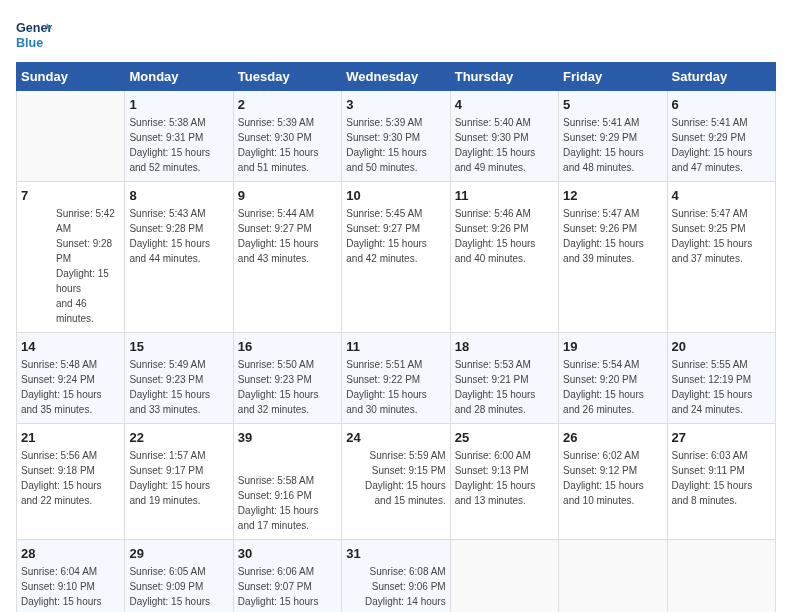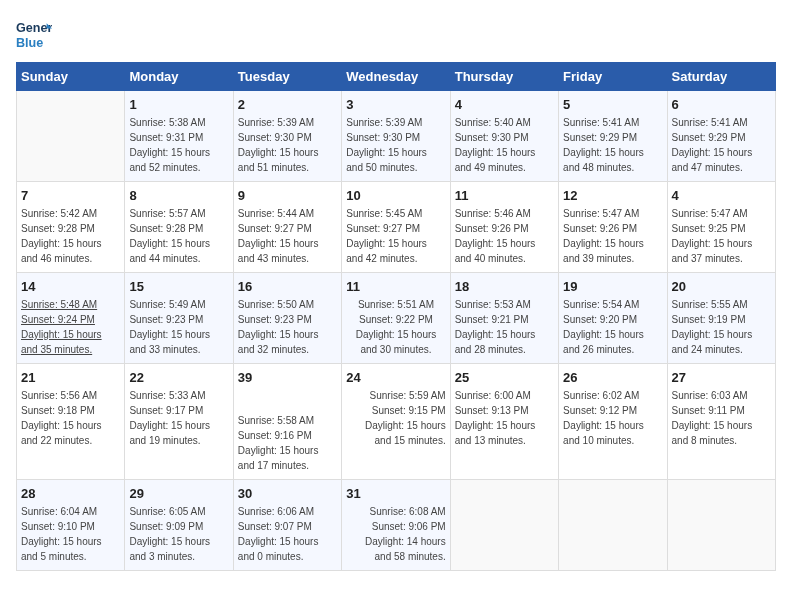--- a/index.html
+++ b/index.html
@@ -156,28 +156,28 @@
           <span class="day-number">6</span>
           <div class="day-info" style="white-space: pre-line;">Sunrise: 5:41 AM
 Sunset: 9:29 PM
 Daylight: 15 hours
 and 47 minutes.</div>
         </td>
       </tr>
       <tr>
         <td>
           <span class="day-number">7</span>
-          <div class="day-info" style="white-space: pre-line;">Sunrise: 5:42 AM
+          <div class="day-info" style="white-space: pre-line; margin-left: 35px;">Sunrise: 5:42 AM
 Sunset: 9:28 PM
 Daylight: 15 hours
 and 46 minutes.</div>
         </td>
         <td>
           <span class="day-number">8</span>
-          <div class="day-info" style="white-space: pre-line;">Sunrise: 5:57 AM
+          <div class="day-info" style="white-space: pre-line;">Sunrise: 5:43 AM
 Sunset: 9:28 PM
 Daylight: 15 hours
 and 44 minutes.</div>
         </td>
         <td>
           <span class="day-number">9</span>
           <div class="day-info" style="white-space: pre-line;">Sunrise: 5:44 AM
 Sunset: 9:27 PM
 Daylight: 15 hours
 and 43 minutes.</div>
@@ -207,42 +207,42 @@
           <span class="day-number">4</span>
           <div class="day-info" style="white-space: pre-line;">Sunrise: 5:47 AM
 Sunset: 9:25 PM
 Daylight: 15 hours
 and 37 minutes.</div>
         </td>
       </tr>
       <tr>
         <td>
           <span class="day-number">14</span>
-          <div class="day-info" style="white-space: pre-line; text-decoration: underline;">Sunrise: 5:48 AM
+          <div class="day-info" style="white-space: pre-line;">Sunrise: 5:48 AM
 Sunset: 9:24 PM
 Daylight: 15 hours
 and 35 minutes.</div>
         </td>
         <td>
           <span class="day-number">15</span>
           <div class="day-info" style="white-space: pre-line;">Sunrise: 5:49 AM
 Sunset: 9:23 PM
 Daylight: 15 hours
 and 33 minutes.</div>
         </td>
         <td>
           <span class="day-number">16</span>
           <div class="day-info" style="white-space: pre-line;">Sunrise: 5:50 AM
 Sunset: 9:23 PM
 Daylight: 15 hours
 and 32 minutes.</div>
         </td>
         <td>
           <span class="day-number">11</span>
-          <div class="day-info" style="white-space: pre-line; text-align: center;">Sunrise: 5:51 AM
+          <div class="day-info" style="white-space: pre-line;">Sunrise: 5:51 AM
 Sunset: 9:22 PM
 Daylight: 15 hours
 and 30 minutes.</div>
         </td>
         <td>
           <span class="day-number">18</span>
           <div class="day-info" style="white-space: pre-line;">Sunrise: 5:53 AM
 Sunset: 9:21 PM
 Daylight: 15 hours
 and 28 minutes.</div>
@@ -250,36 +250,36 @@
         <td>
           <span class="day-number">19</span>
           <div class="day-info" style="white-space: pre-line;">Sunrise: 5:54 AM
 Sunset: 9:20 PM
 Daylight: 15 hours
 and 26 minutes.</div>
         </td>
         <td>
           <span class="day-number">20</span>
           <div class="day-info" style="white-space: pre-line;">Sunrise: 5:55 AM
-Sunset: 9:19 PM
+Sunset: 12:19 PM
 Daylight: 15 hours
 and 24 minutes.</div>
         </td>
       </tr>
       <tr>
         <td>
           <span class="day-number">21</span>
           <div class="day-info" style="white-space: pre-line;">Sunrise: 5:56 AM
 Sunset: 9:18 PM
 Daylight: 15 hours
 and 22 minutes.</div>
         </td>
         <td>
           <span class="day-number">22</span>
-          <div class="day-info" style="white-space: pre-line;">Sunrise: 5:33 AM
+          <div class="day-info" style="white-space: pre-line;">Sunrise: 1:57 AM
 Sunset: 9:17 PM
 Daylight: 15 hours
 and 19 minutes.</div>
         </td>
         <td>
           <span class="day-number">39</span>
           <div class="day-info" style="white-space: pre-line; margin-top: 28px;">Sunrise: 5:58 AM
 Sunset: 9:16 PM
 Daylight: 15 hours
 and 17 minutes.</div>

